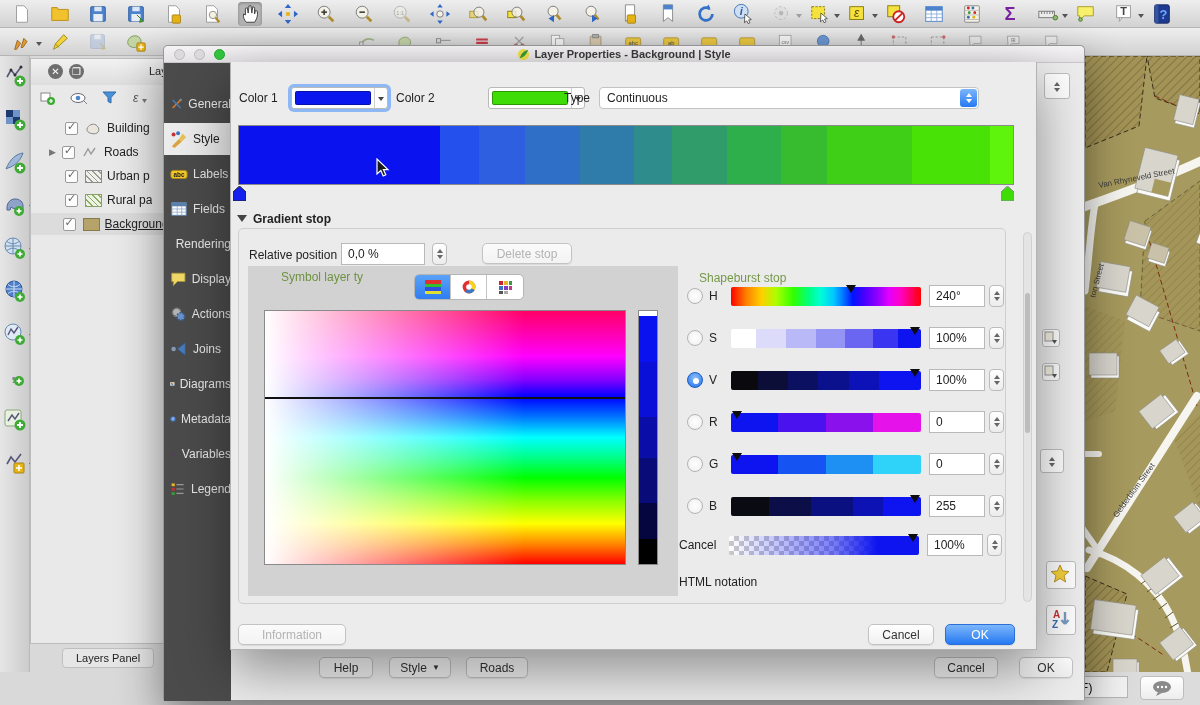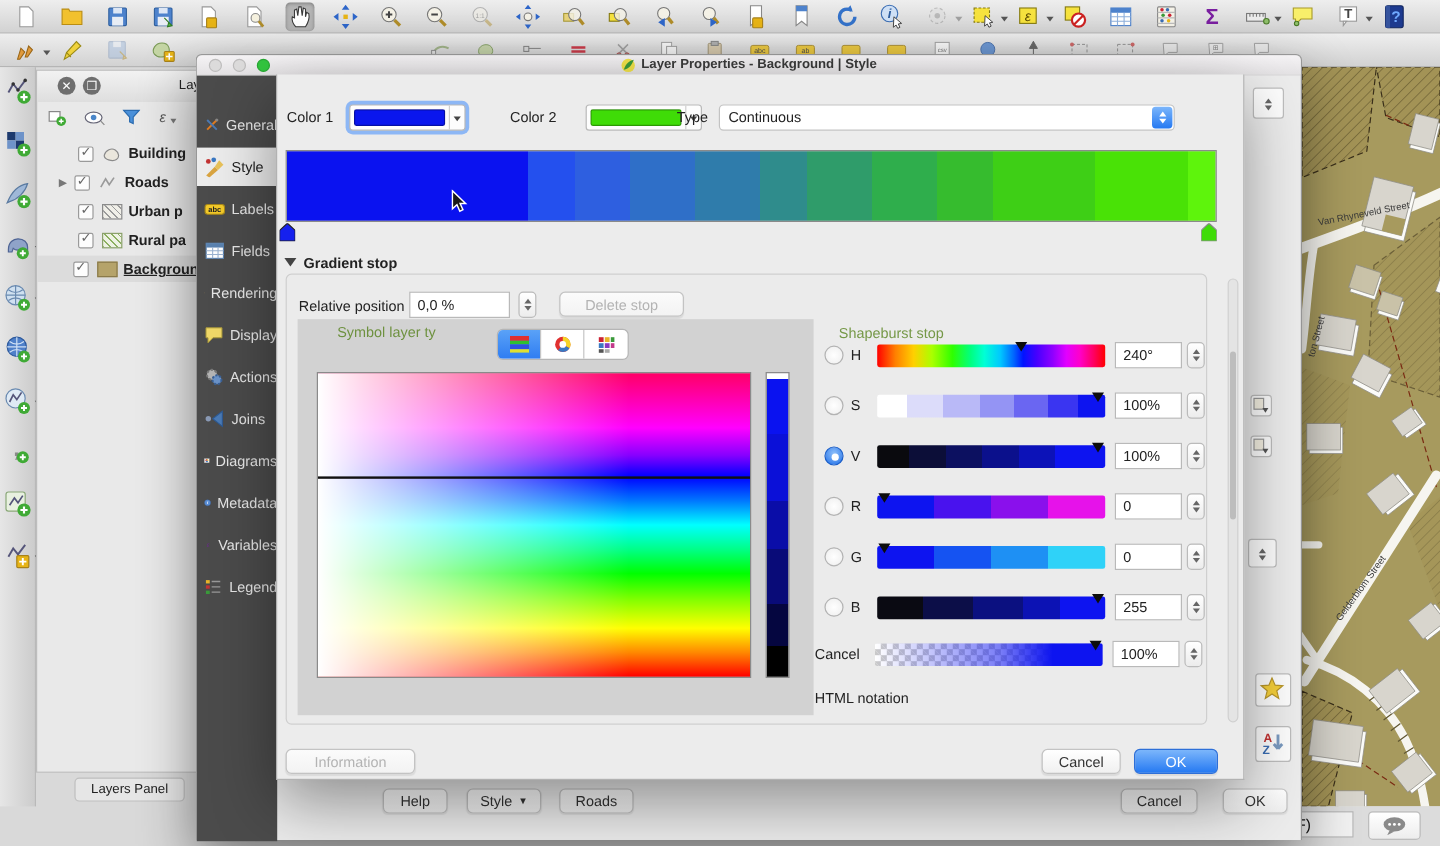--- a/index.html
+++ b/index.html
@@ -23,21 +23,21 @@
 
 #lp{left:30px;top:58px;width:135px;height:586px;background:#e9e9e9;border:1px solid #bdbdbd;z-index:2;overflow:hidden}
 .lp-head{position:absolute;left:0;top:0;width:100%;height:26px;background:linear-gradient(#f2f2f2,#dedede)}
 .circbtn{position:absolute;width:15px;height:15px;border-radius:50%;background:#6e6e6e;color:#fff;
  display:flex;align-items:center;justify-content:center;font-size:10px;top:5px}
 .lp-tools{position:absolute;left:8px;top:30px;display:flex;gap:14px;align-items:center}
 .trow{position:absolute;left:0;width:100%;height:22px;display:flex;align-items:center}
 .cb{width:13px;height:13px;border:1px solid #9a9a9a;background:#fdfdfd;border-radius:2px;position:relative;flex:none}
 .cb::after{content:"✓";position:absolute;left:1px;top:-3px;font-size:11px;color:#666}
 .sw{width:17px;height:13px;flex:none;margin-left:7px}
-.tlabel{margin-left:5px;font-weight:bold;white-space:nowrap;overflow:hidden}
+.tlabel{margin-left:5px;font-weight:normal;white-space:nowrap;overflow:hidden}
 #lp-tab{left:62px;top:648px;width:92px;height:20px;background:#e6e6e6;border:1px solid #bfbfbf;border-radius:4px;
  display:flex;align-items:center;justify-content:center;font-size:11px;z-index:2}
 
 #dlg{left:163px;top:45px;width:922px;height:655px;background:#ececec;border:1px solid #979797;border-bottom:none;
  border-radius:5px 5px 0 0;box-shadow:0 18px 45px rgba(0,0,0,.45);z-index:3}
 #dlg-title{position:absolute;left:0;top:0;width:100%;height:17px;background:linear-gradient(#f5f3f5,#e4e2e4);
  border-bottom:1px solid #c9c7c9;border-radius:5px 5px 0 0;display:flex;align-items:center;justify-content:center;
  font-size:11px;font-weight:bold;color:#3a3a3a;gap:4px}
 .light{position:absolute;top:3px;width:11px;height:11px;border-radius:50%;border:1px solid #bdbcbc;background:#dcdbdb}
 .light.green{background:#32c63f;border-color:#27a833}
@@ -879,21 +879,21 @@
 </div>
 
 <div id="modal" class="abs">
   <span class="flabel" style="left:8px;top:29px">Color 1</span>
   <div class="swatchbtn focusring" style="left:60px;top:25px;width:97px">
     <span class="chip" style="background:#0a16ee"></span>
     <span class="caret">
         <i></i>
       </span>
   </div>
-  <span class="flabel" style="left:194px;top:29px">Color 2</span>
+  <span class="flabel" style="left:165px;top:29px">Color 2</span>
   <div class="swatchbtn" style="left:257px;top:25px;width:97px">
     <span class="chip" style="background:#3fdc07"></span>
     <span class="caret">
         <i></i>
       </span>
   </div>
   <span class="flabel" style="left:333px;top:29px">Type</span>
   <div class="combo" style="left:368px;top:25px;width:380px">
     <span>Continuous</span>
     <span class="stepcap">
@@ -916,21 +916,21 @@
   </div>
 
   <div id="gbox"></div>
 
   <span class="flabel" style="left:18px;top:186px">Relative position</span>
   <div class="input" style="left:110px;top:181px;width:84px">0,0 %</div>
   <div class="step" style="left:201px;top:181px">
       <span class="tri-u g"></span>
       <span class="tri-d g"></span>
     </div>
-  <div class="macbtn abs disabled" style="left:235px;top:181px;width:104px">Delete stop</div>
+  <div class="macbtn abs disabled" style="left:251px;top:181px;width:90px">Delete stop</div>
 
   <div id="graypanel"></div>
   <span class="ghost" style="left:50px;top:208px">Symbol layer ty</span>
   <span class="ghost" style="left:468px;top:209px">Shapeburst stop</span>
 
   <div id="tabs">
     <div class="tabseg sel">
         <svg width="16" height="14" viewBox="0 0 16 14">
           <rect width="16" height="4" fill="#e03030"></rect>
           <rect y="4" width="16" height="3" fill="#30c030"></rect>

